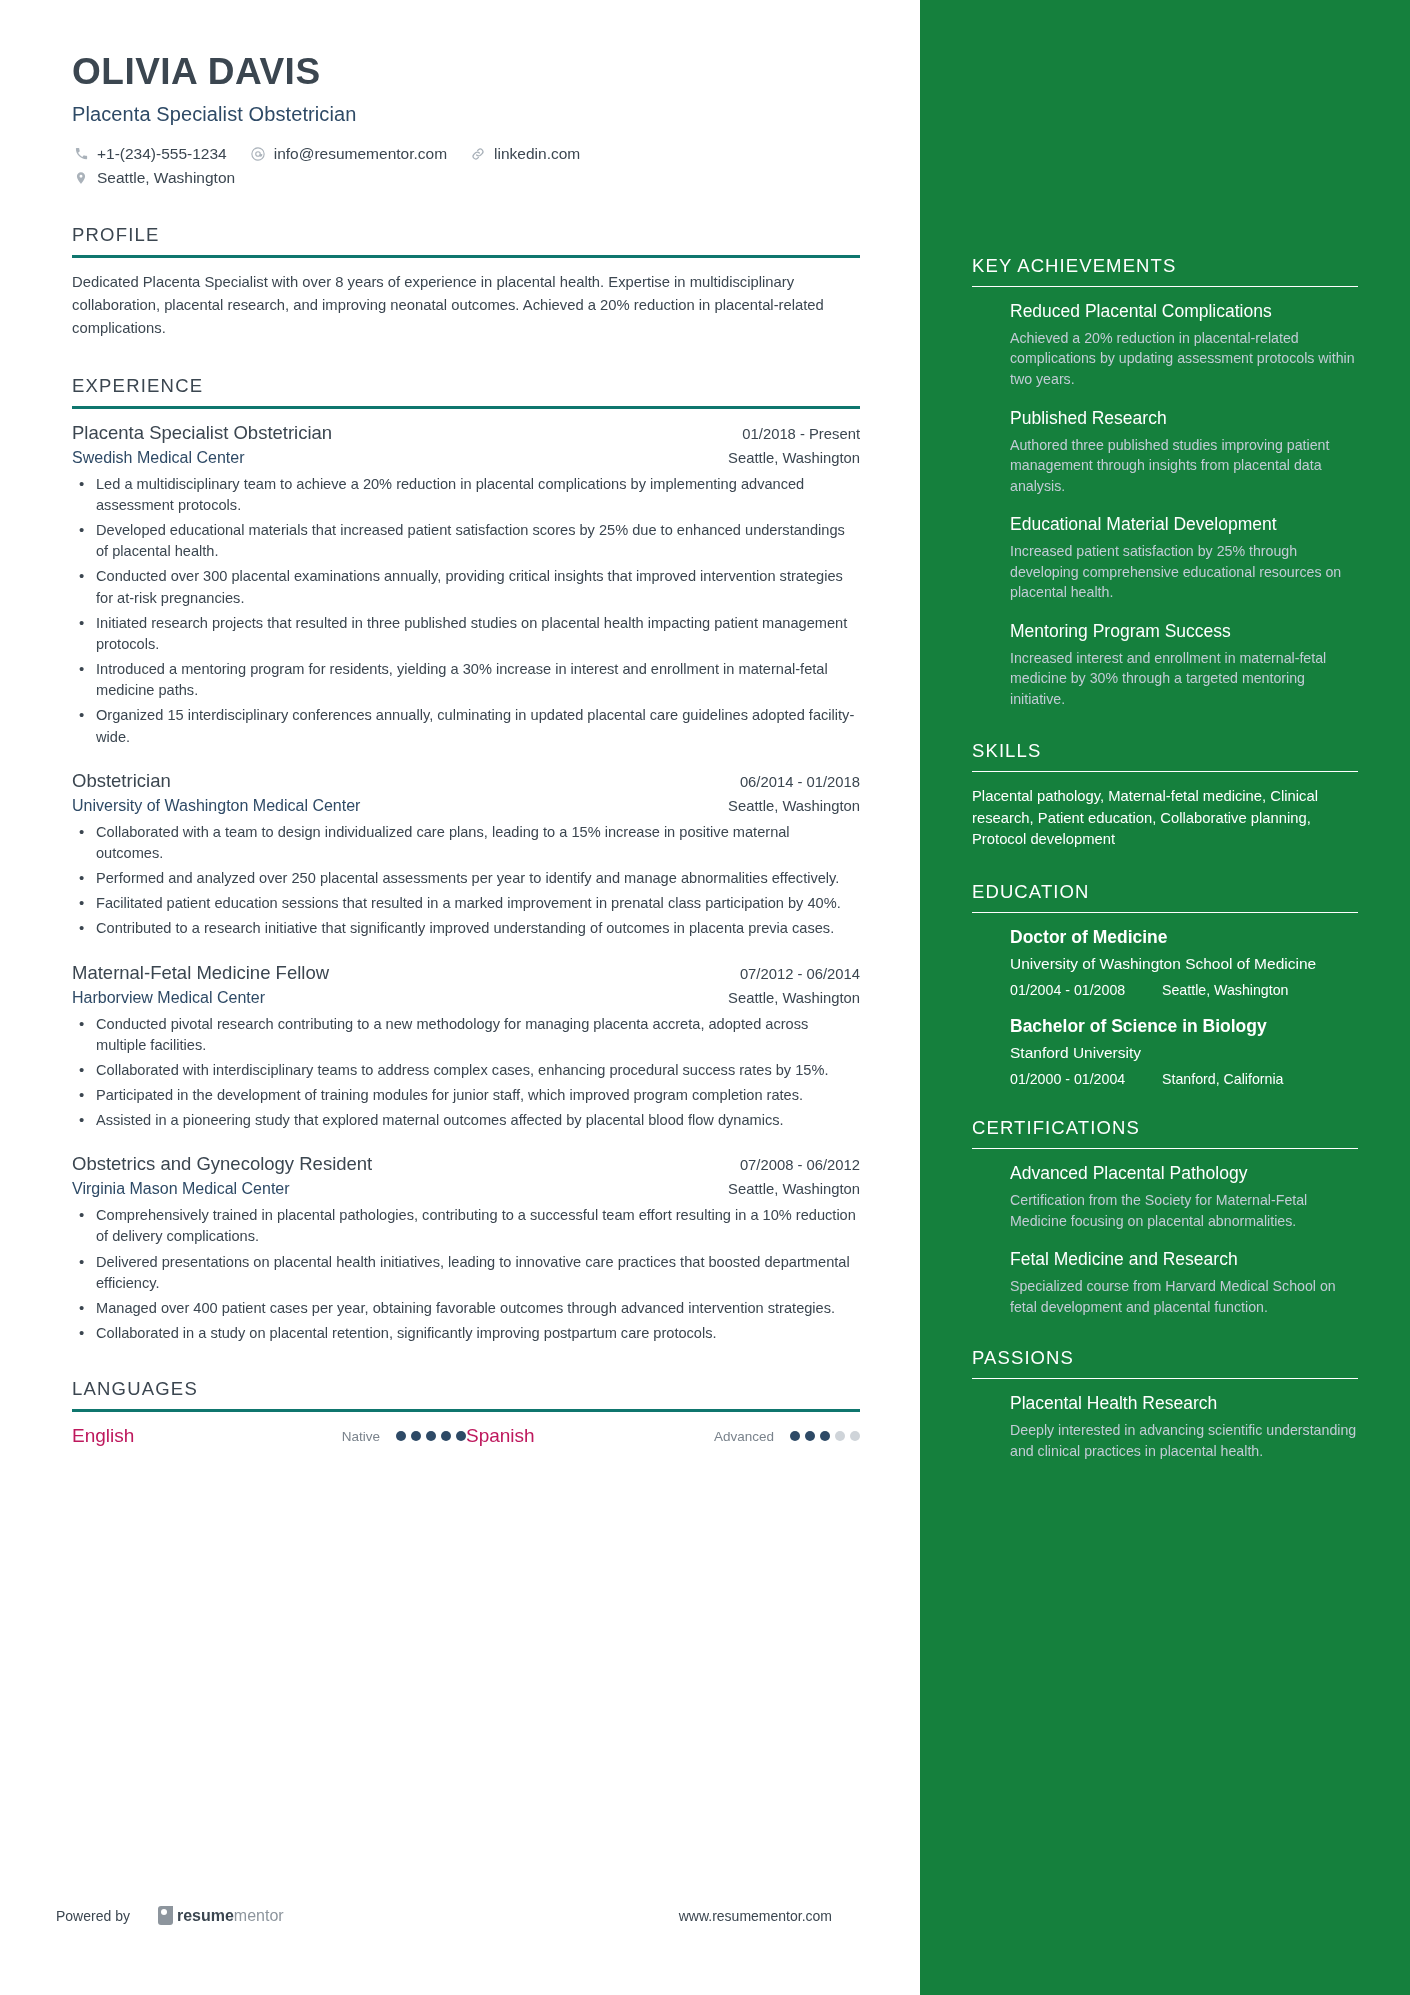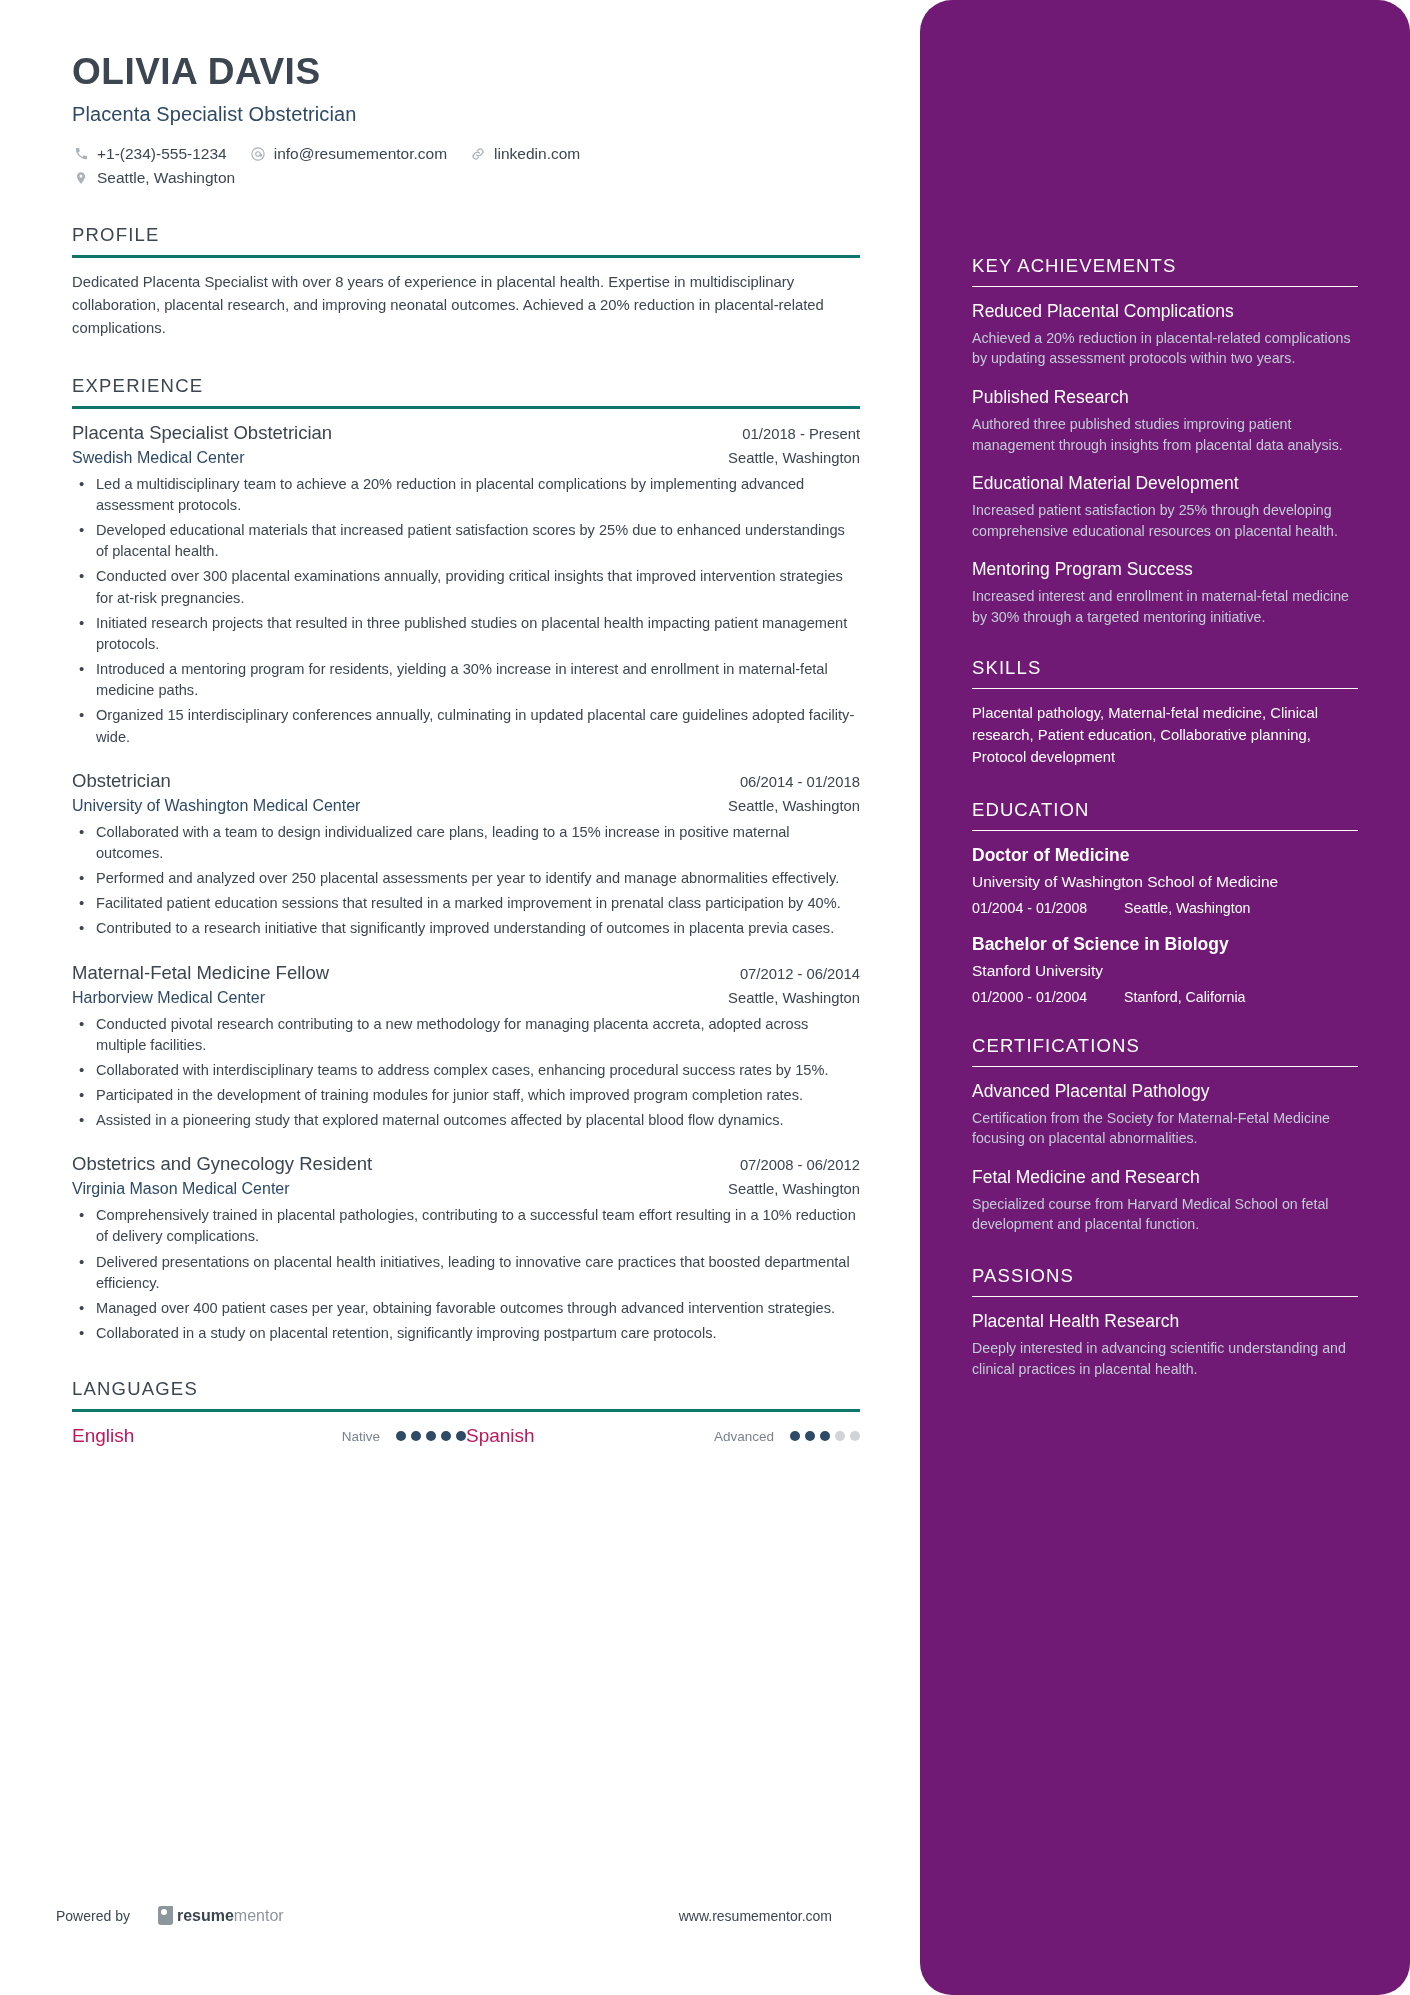--- a/index.html
+++ b/index.html
@@ -203,34 +203,34 @@
   .site { font-size: 14px; color: #3b4650; }
 
   
   .sidebar {
     width: 490px;
     background: #24456a;
     background: #24456b;
     padding: 0 52px;
     color: #ffffff;
   }
-  .sidebar { background: #701a75; border-radius: 32px; }
+  .sidebar { background: #15803d; }
   .sb-inner { padding-top: 255px; }
 
   .sb-section { margin-bottom: 30px; }
   .sb-head {
     font-size: 18.5px;
     letter-spacing: 1.1px;
     color: #ffffff;
     font-weight: normal;
     padding-bottom: 9px;
     border-bottom: 1px solid #ffffff;
     margin-bottom: 14px;
   }
-  .sb-item { margin-bottom: 18px; }
+  .sb-item { margin-bottom: 18px; margin-left: 38px; }
   .sb-item:last-child { margin-bottom: 0; }
   .sb-item-title {
     font-size: 17.5px;
     color: #ffffff;
     margin-bottom: 5px;
     line-height: 1.25;
   }
   .sb-item-title.bold { font-weight: bold; }
   .sb-item-desc {
     font-size: 14.2px;

